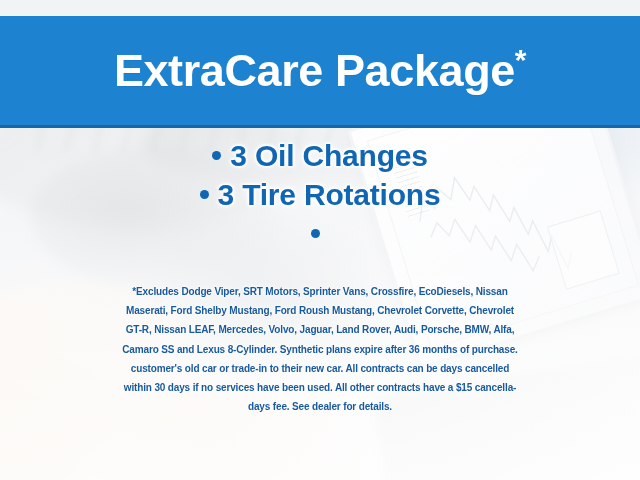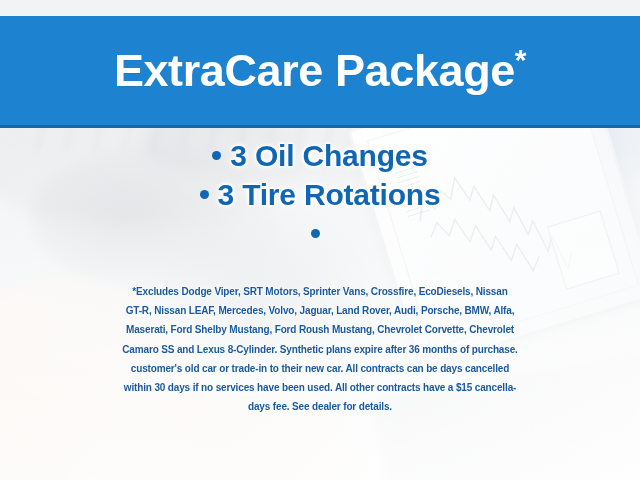--- a/index.html
+++ b/index.html
@@ -263,22 +263,22 @@
   <div class="content">
 
     <div class="benefits">
       <div class="benefit"><span class="dot"></span><span>3 Oil Changes</span></div>
       <div class="benefit"><span class="dot"></span><span>3 Tire Rotations</span></div>
       <div class="benefit"><span class="dot"></span></div>
     </div>
 
     <div class="disclaimer">
       <div class="disclaimer-line">*Excludes Dodge Viper, SRT Motors, Sprinter Vans, Crossfire, EcoDiesels, Nissan</div>
+      <div class="disclaimer-line">Maserati, Ford Shelby Mustang, Ford Roush Mustang, Chevrolet Corvette, Chevrolet</div>
       <div class="disclaimer-line">GT-R, Nissan LEAF, Mercedes, Volvo, Jaguar, Land Rover, Audi, Porsche, BMW, Alfa,</div>
-      <div class="disclaimer-line">Maserati, Ford Shelby Mustang, Ford Roush Mustang, Chevrolet Corvette, Chevrolet</div>
       <div class="disclaimer-line">Camaro SS and Lexus 8-Cylinder. Synthetic plans expire after 36 months of purchase.</div>
       <div class="disclaimer-line">customer's old car or trade-in to their new car. All contracts can be days cancelled</div>
       <div class="disclaimer-line">within 30 days if no services have been used. All other contracts have a $15 cancella-</div>
       <div class="disclaimer-line">days fee. See dealer for details.</div>
     </div>
 
   </div>
 </div>
 
 </body></html>

